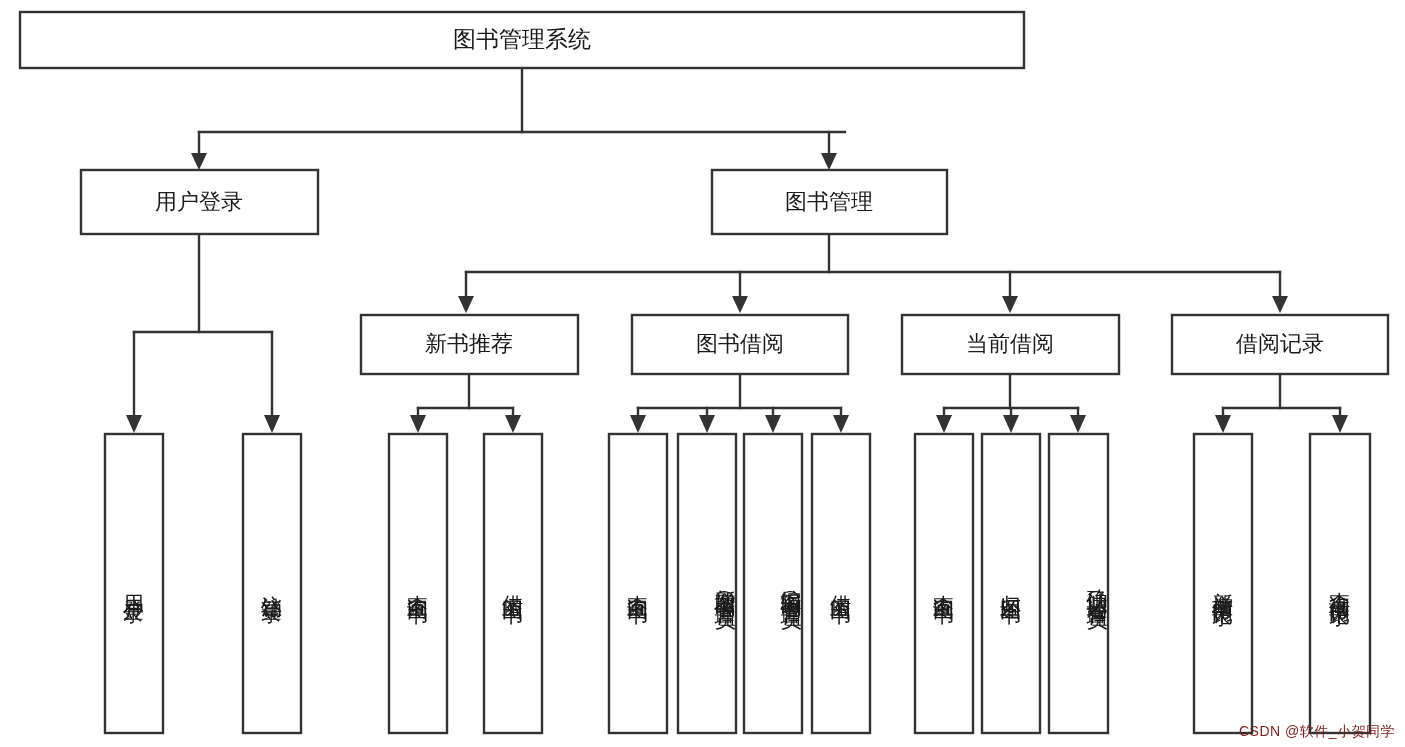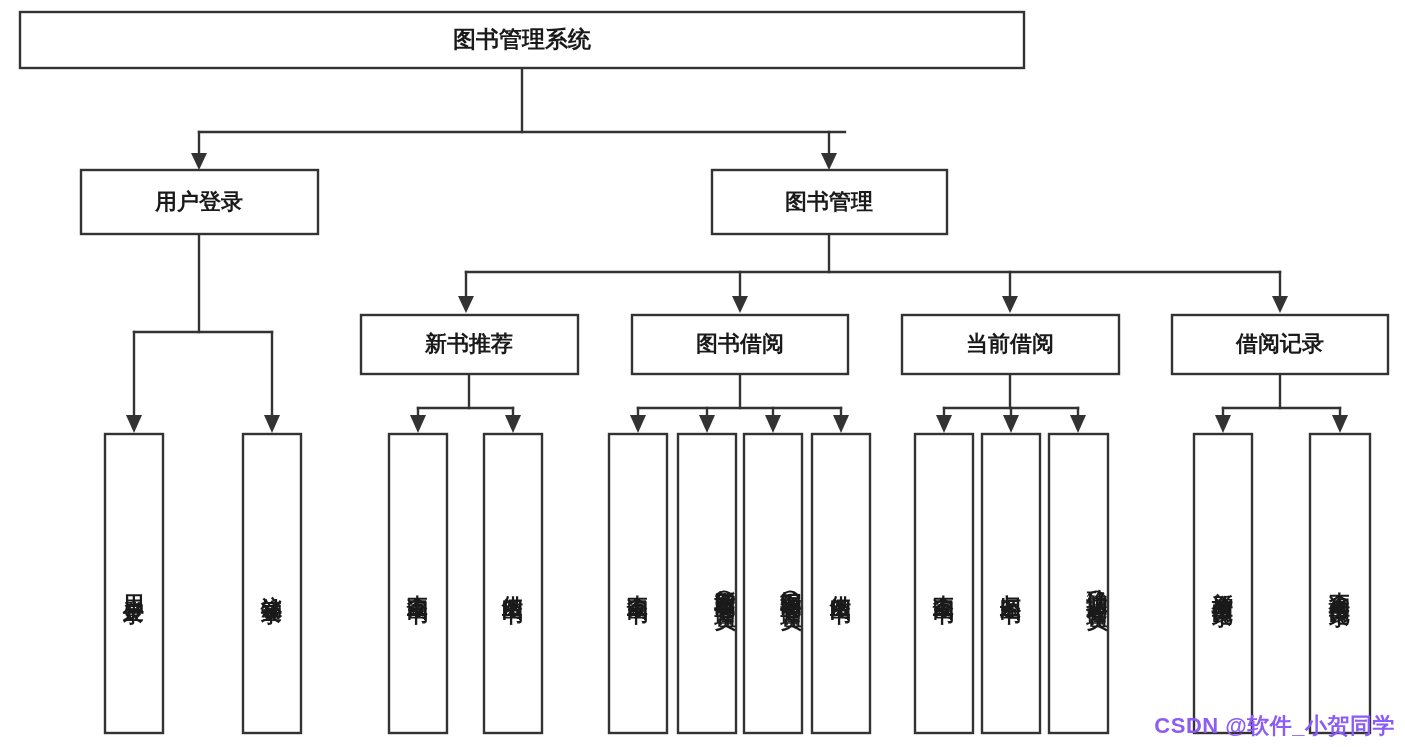--- a/index.html
+++ b/index.html
@@ -13,21 +13,20 @@
     font-family: "Liberation Sans", "DejaVu Sans", sans-serif;
     overflow: hidden;
     position: relative;
   }
   #diagram-root {
     position: absolute;
     left: 0;
     top: 0;
     width: 1405px;
     height: 747px;
-    font-weight: bold;
   }
   svg.flow {
     display: block;
     width: 1405px;
     height: 747px;
   }
   .node-box {
     fill: #ffffff;
     stroke: #333333;
     stroke-width: 2.4;
@@ -68,22 +67,22 @@
     color: #1a1a1a;
     white-space: nowrap;
     text-align: center;
     pointer-events: none;
   }
   .watermark {
     position: absolute;
     right: 10px;
     bottom: 6px;
     font-family: "Liberation Sans", "DejaVu Sans", sans-serif;
-    font-size: 22px;
-    color: #8b5cf6;
+    font-size: 14px;
+    color: #7f1d1d;
     letter-spacing: 0.5px;
     white-space: nowrap;
   }
 </style>
 </head>
 <body>
 
 <div id="diagram-root">
 
   <svg class="flow" viewBox="0 0 1405 747" xmlns="http://www.w3.org/2000/svg">

